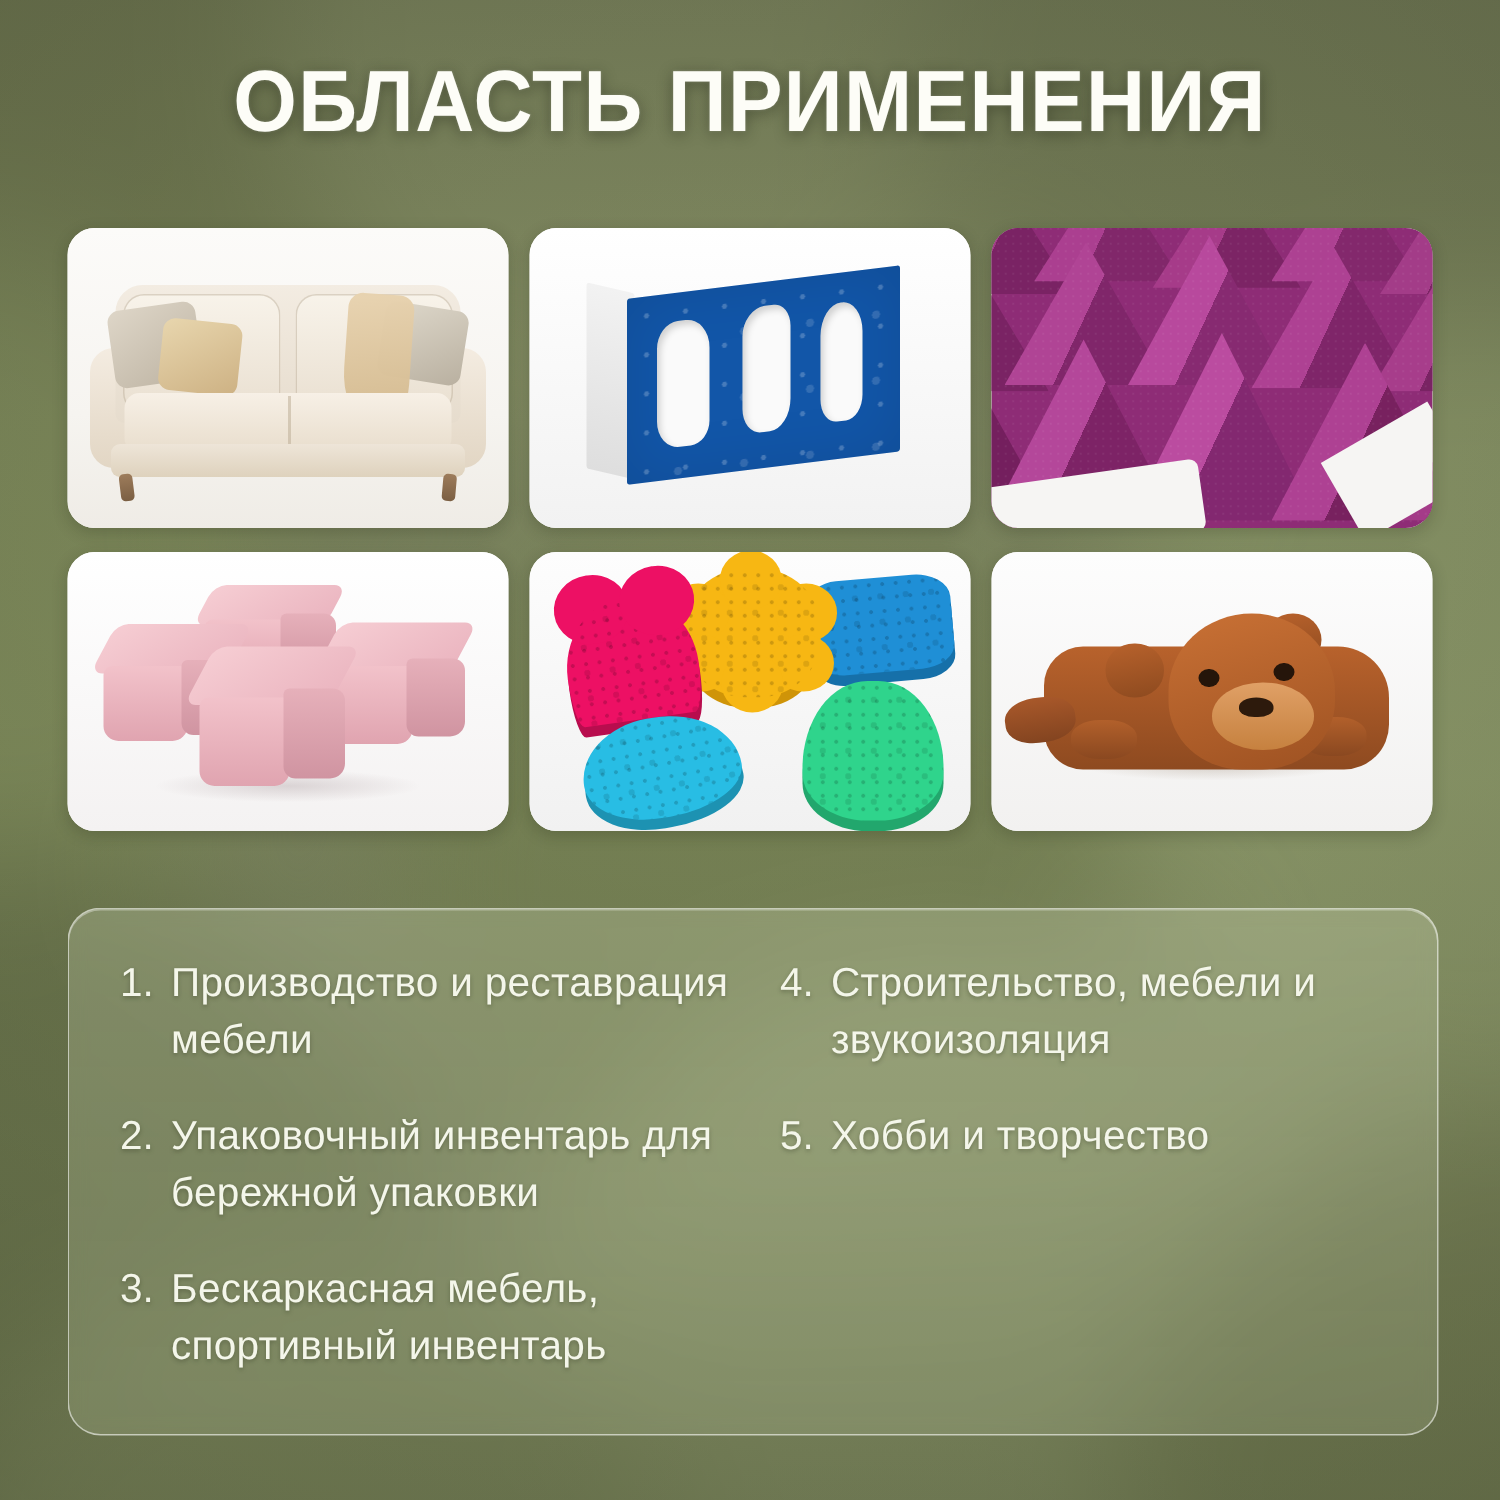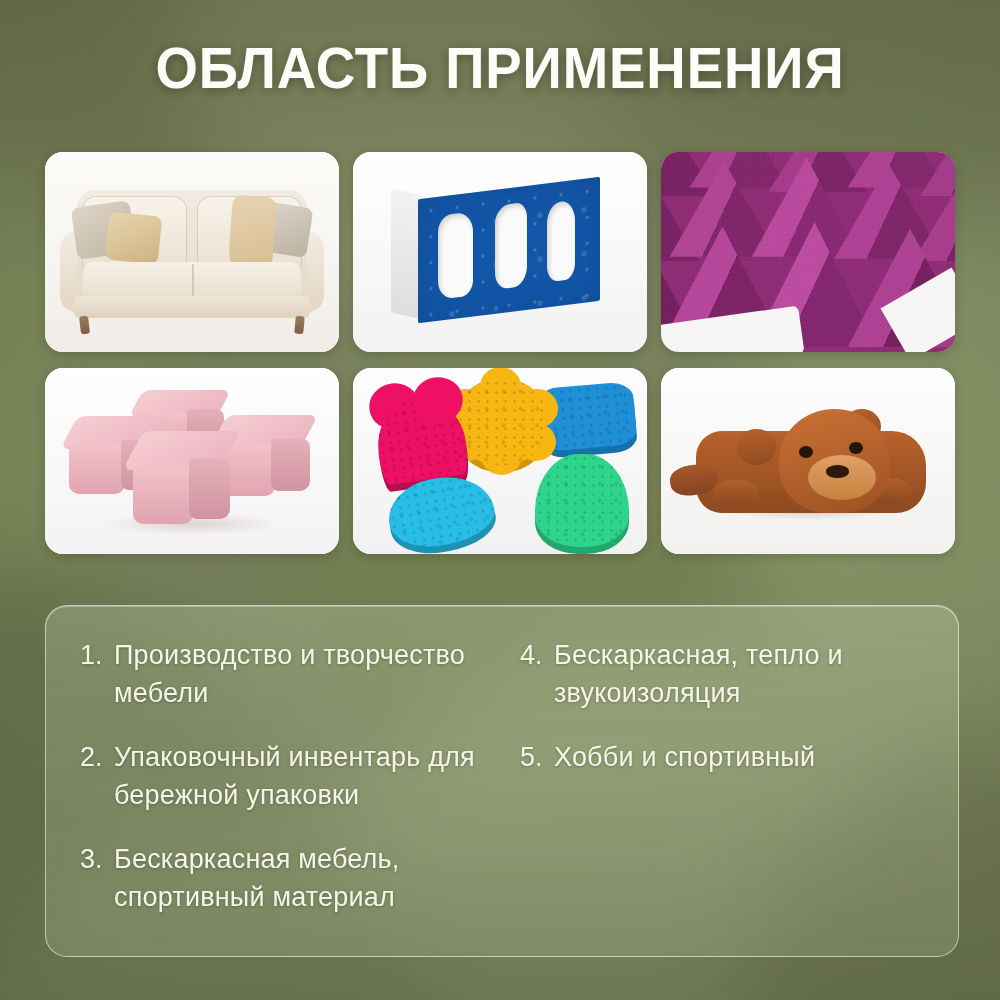--- a/index.html
+++ b/index.html
@@ -338,43 +338,43 @@
     </div>
 
   </div>
 
   <div class="panel">
     <div class="cols">
       <div class="col left">
 
         <div class="li">
           <div class="num">1.</div>
-          <div class="txt">Производство и творчество мебели</div>
+          <div class="txt">Производство и реставрация мебели</div>
         </div>
 
         <div class="li">
           <div class="num">2.</div>
           <div class="txt">Упаковочный инвентарь для бережной упаковки</div>
         </div>
 
         <div class="li">
           <div class="num">3.</div>
-          <div class="txt">Бескаркасная мебель, спортивный материал</div>
+          <div class="txt">Бескаркасная мебель, спортивный инвентарь</div>
         </div>
 
       </div>
       <div class="col right">
 
         <div class="li">
           <div class="num">4.</div>
-          <div class="txt">Бескаркасная, тепло и звукоизоляция</div>
+          <div class="txt">Строительство, мебели и звукоизоляция</div>
         </div>
 
         <div class="li">
           <div class="num">5.</div>
-          <div class="txt">Хобби и спортивный</div>
+          <div class="txt">Хобби и творчество</div>
         </div>
 
       </div>
     </div>
   </div>
 
 </div>
 
 </body></html>

